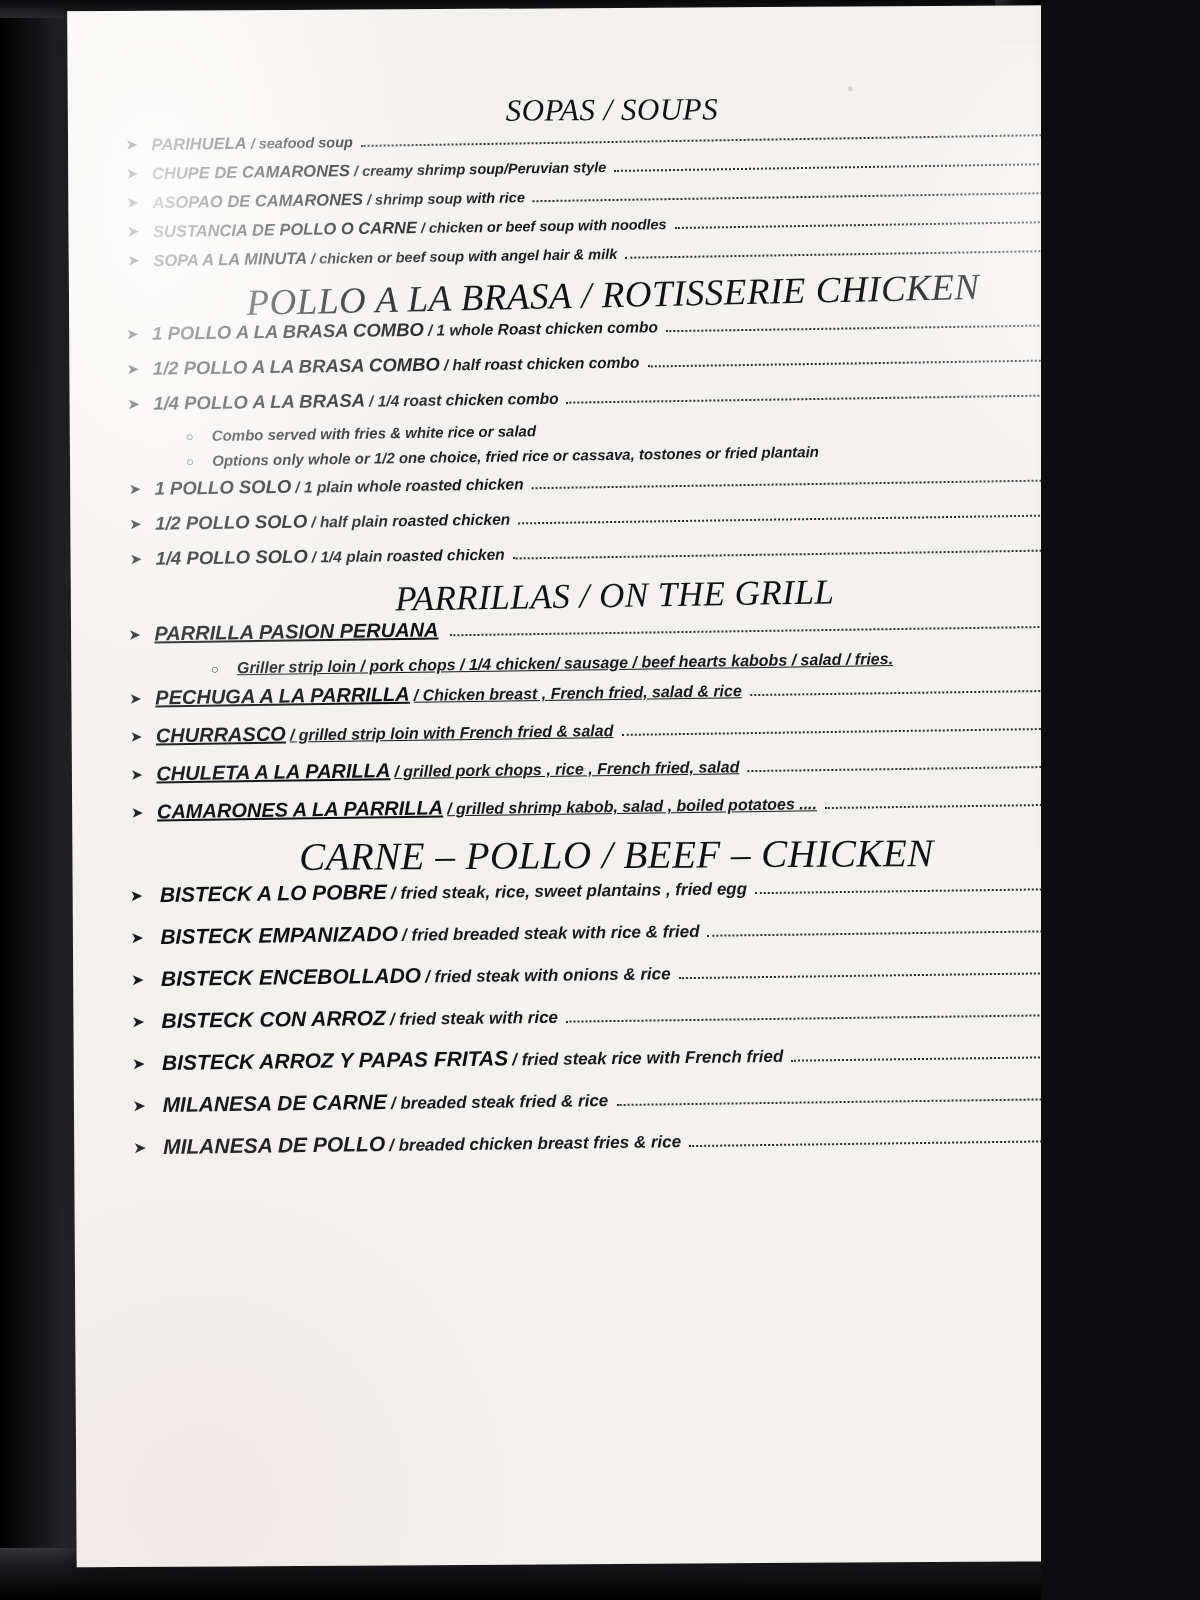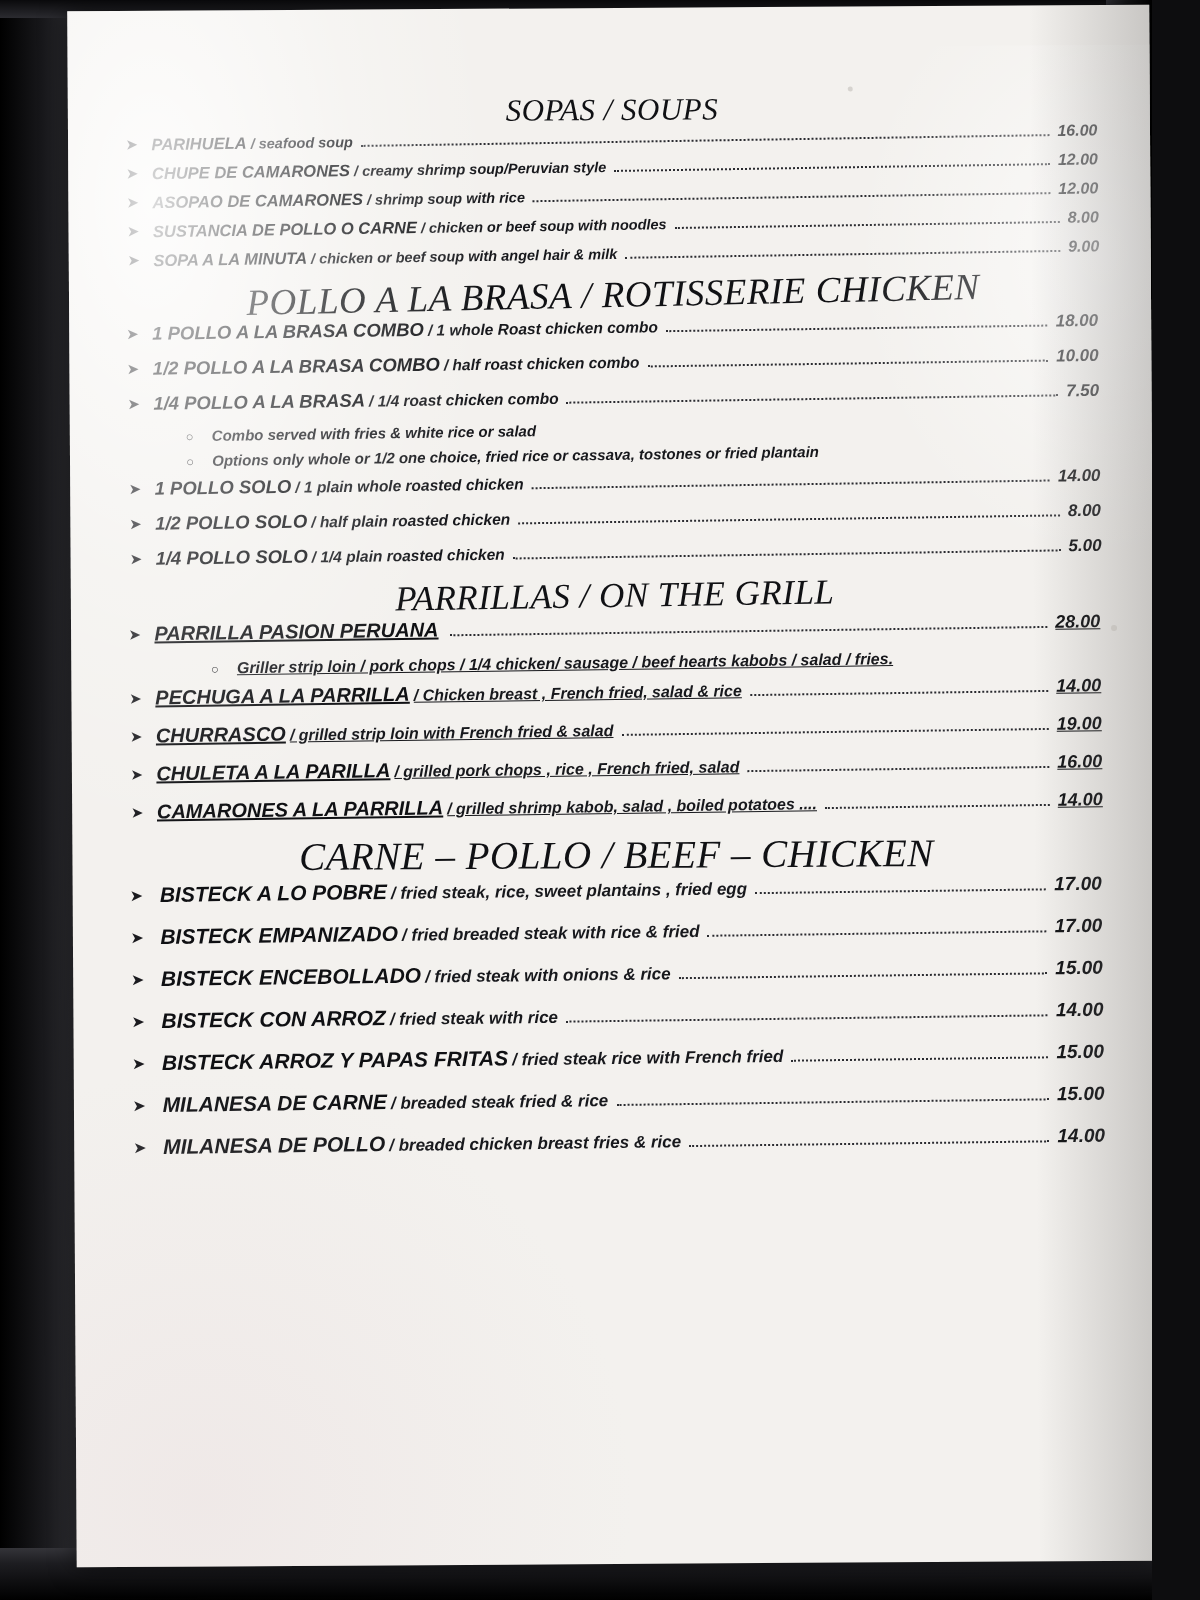--- a/index.html
+++ b/index.html
@@ -10,21 +10,21 @@
   body {
     width: 1200px;
     height: 1600px;
     overflow: hidden;
     font-family: "Liberation Sans", sans-serif;
   }
 
   
   .photo {
     position: relative;
-    width: 1152px;
+    width: 1041px;
     height: 1600px;
     background: #be185d;
     overflow: hidden;
   }
   .folder-left {
     position: absolute;
     left: 0; top: 0;
     width: 90px; height: 1600px;
     background: linear-gradient(90deg, #000 0%, #17171a 45%, #2a2a2e 78%, #3a3a3f 100%);
   }

